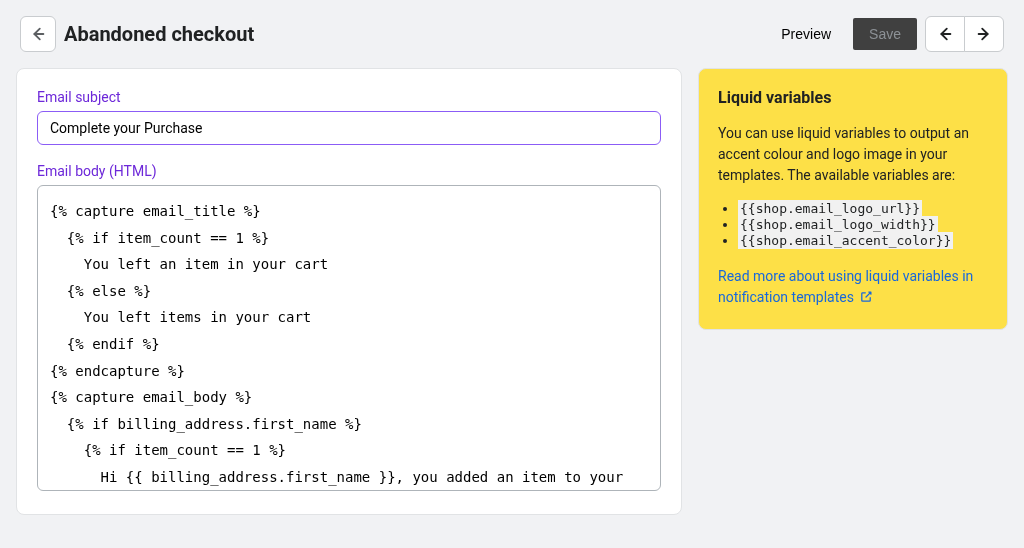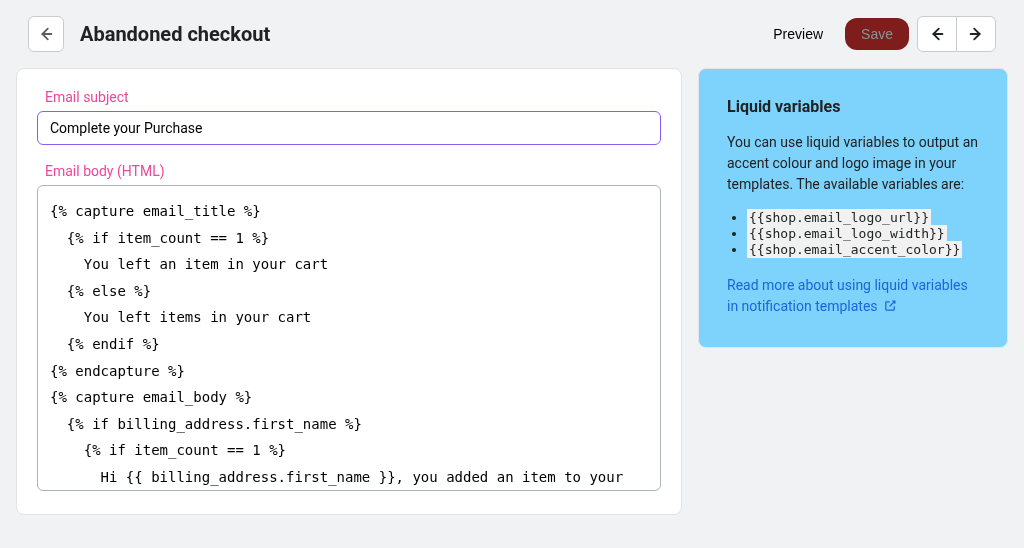--- a/index.html
+++ b/index.html
@@ -5,22 +5,22 @@
     * { box-sizing: border-box; margin: 0; padding: 0; }
     body {
       font-family: -apple-system, BlinkMacSystemFont, "Segoe UI", Roboto, sans-serif;
       background: #f1f2f4;
       color: #202223;
       font-size: 14px;
     }
     .header {
       display: flex;
       align-items: center;
-      padding: 16px 28px;
-      gap: 16px;
+      padding: 16px 20px;
+      gap: 8px;
     }
     .back-btn {
       width: 36px;
       height: 36px;
       border: 1px solid #c9cccf;
       border-radius: 6px;
       background: #ffffff;
       display: flex;
       align-items: center;
       justify-content: center;
@@ -40,24 +40,24 @@
       padding: 8px 14px;
       border: none;
       background: transparent;
       font-size: 14px;
       cursor: pointer;
       border-radius: 6px;
     }
     .save-btn {
       padding: 8px 16px;
       border: none;
-      background: #7f1d1d;
+      background: #404040;
       color: #8c9196;
       font-size: 14px;
-      border-radius: 12px;
+      border-radius: 2px;
       cursor: default;
     }
     .nav-pair {
       display: flex;
     }
     .nav-btn {
       width: 40px;
       height: 36px;
       border: 1px solid #c9cccf;
       background: #ffffff;
@@ -77,31 +77,30 @@
     .main-card {
       flex: 1;
       background: #ffffff;
       border: 1px solid #e1e3e5;
       border-radius: 8px;
       padding: 20px;
       min-width: 0;
     }
     .sidebar-card {
       width: 310px;
-      background: #7dd3fc;
+      background: #fde047;
       border: 1px solid #e1e3e5;
       border-radius: 8px;
-      padding: 28px;
+      padding: 19px;
     }
     .label {
       display: block;
       font-size: 14px;
-      color: #ec4899;
+      color: #6d28d9;
       margin-bottom: 6px;
-      margin-left: 8px;
     }
     .text-input {
       width: 100%;
       padding: 8px 12px;
       border: 1px solid #8b5cf6;
       border-radius: 6px;
       font-size: 14px;
       font-family: inherit;
       margin-bottom: 18px;
     }

